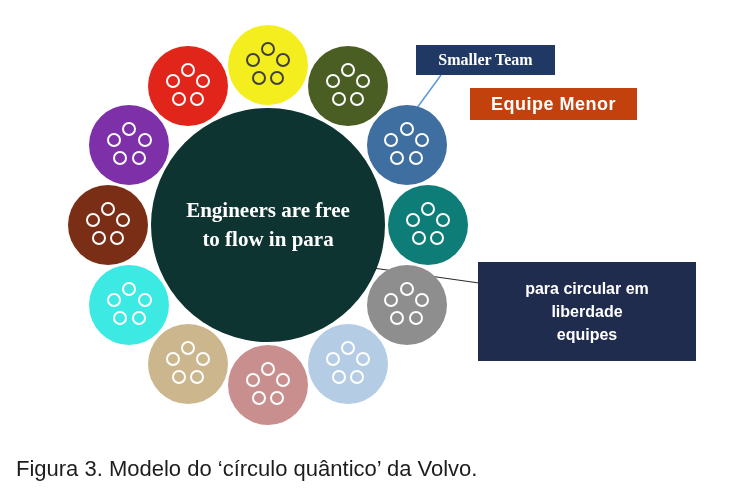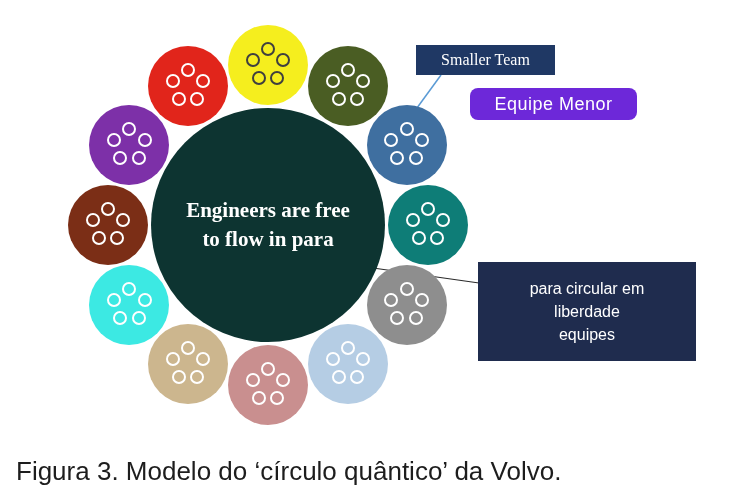--- a/index.html
+++ b/index.html
@@ -42,21 +42,21 @@
   .ring {
     position: absolute;
     width: 14px; height: 14px;
     border-radius: 50%;
     border: 2px solid #ffffff;
     box-sizing: border-box;
   }
   .label {
     position: absolute;
     color: #ffffff;
-    font-weight: normal;
+    font-weight: bold;
     display: flex;
     align-items: center;
     justify-content: center;
     text-align: left;
   }
   .smaller-team {
     left: 416px; top: 45px;
     width: 139px; height: 30px;
     font-family: "Liberation Serif", serif;
     font-size: 16px;
@@ -70,21 +70,21 @@
   .engineers-note {
     left: 478px; top: 262px;
     width: 218px; height: 99px;
     flex-direction: column;
     font-size: 16px;
     line-height: 1.45;
   }
   .caption {
     position: absolute;
     left: 16px; top: 456px;
-    font-size: 26px;
+    font-size: 22px;
     color: #1d1d1d;
   }
 </style>
 </head>
 <body>
 
 <div class="stage">
 
   <svg class="connectors" viewBox="0 0 741 498">
     <line id="line-smaller-team" x1="441" y1="75" x2="406" y2="123" stroke-width="1.5" stroke="#5b9bd5"></line>
@@ -180,21 +180,21 @@
         <div class="ring" style="left: 33px; top: 17px; border-color: rgb(255, 255, 255);"></div>
         <div class="ring" style="left: 48.2169px; top: 28.0557px; border-color: rgb(255, 255, 255);"></div>
         <div class="ring" style="left: 42.4046px; top: 45.9443px; border-color: rgb(255, 255, 255);"></div>
         <div class="ring" style="left: 23.5954px; top: 45.9443px; border-color: rgb(255, 255, 255);"></div>
         <div class="ring" style="left: 17.7831px; top: 28.0557px; border-color: rgb(255, 255, 255);"></div>
       </div>
     </div>
 
   <div class="label smaller-team" id="label-smaller-team" style="background: rgb(31, 56, 100);">Smaller Team</div>
 
-  <div class="label equipe-menor" id="label-equipe-menor" style="background: #6d28d9; border-radius: 8px;">Equipe Menor</div>
+  <div class="label equipe-menor" id="label-equipe-menor" style="background: #c2410c;">Equipe Menor</div>
 
   <div class="label engineers-note" id="label-engineers-note" style="background: rgb(31, 44, 78);">
     <div>para circular em</div>
     <div>liberdade</div>
     <div>equipes</div>
   </div>
 
   <div class="caption">Figura 3. Modelo do ‘círculo quântico’ da Volvo.</div>
 
 </div>

